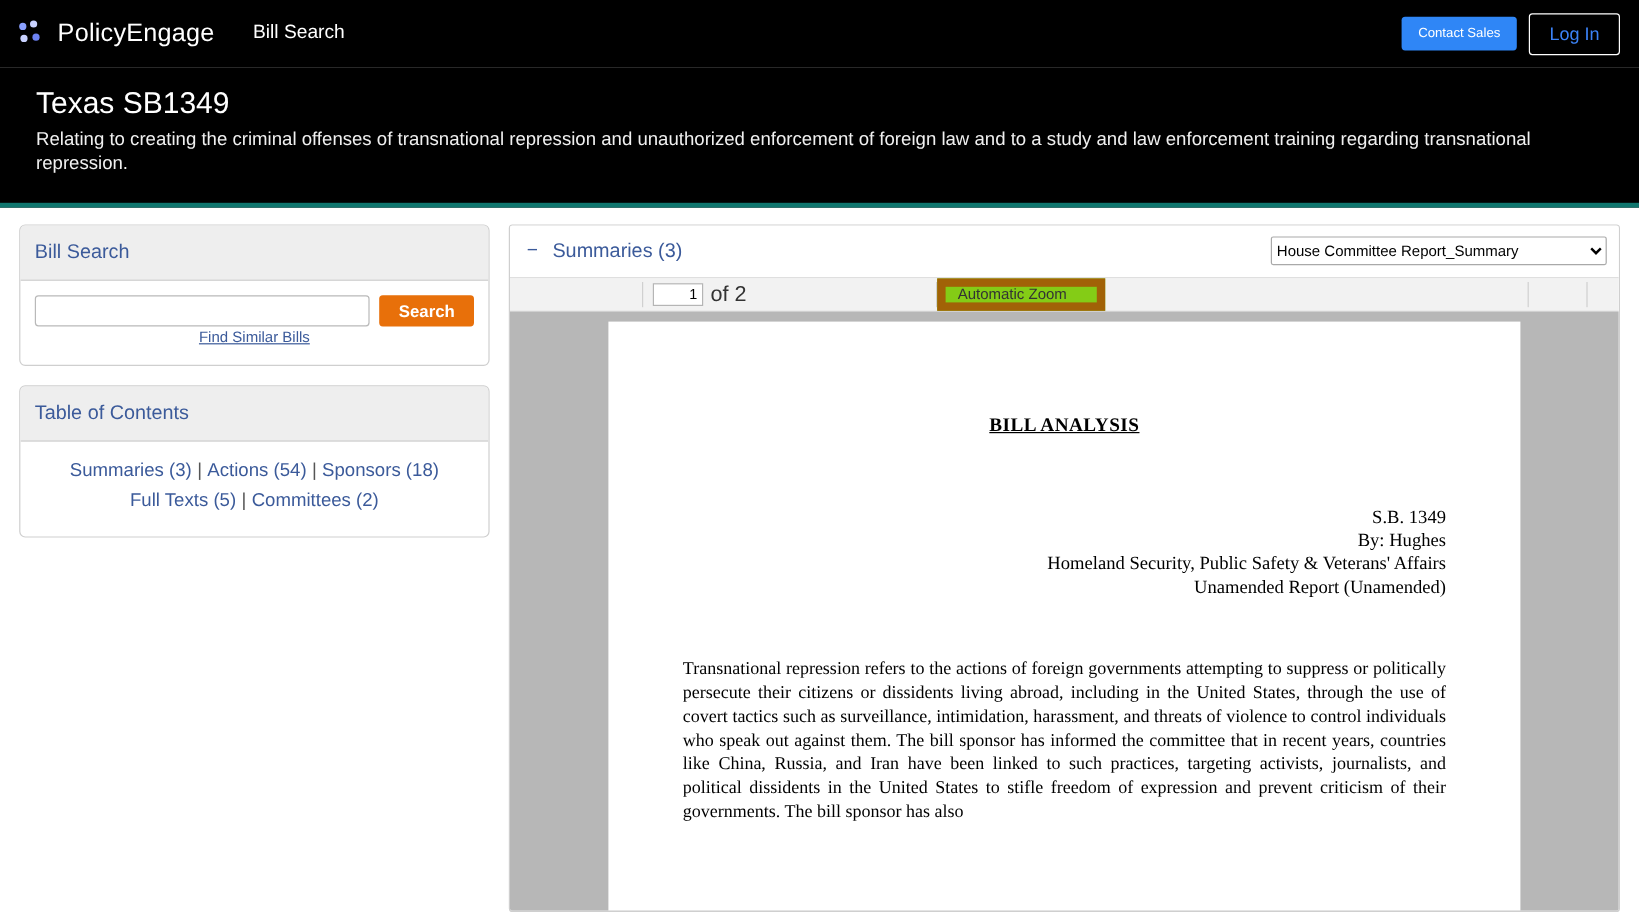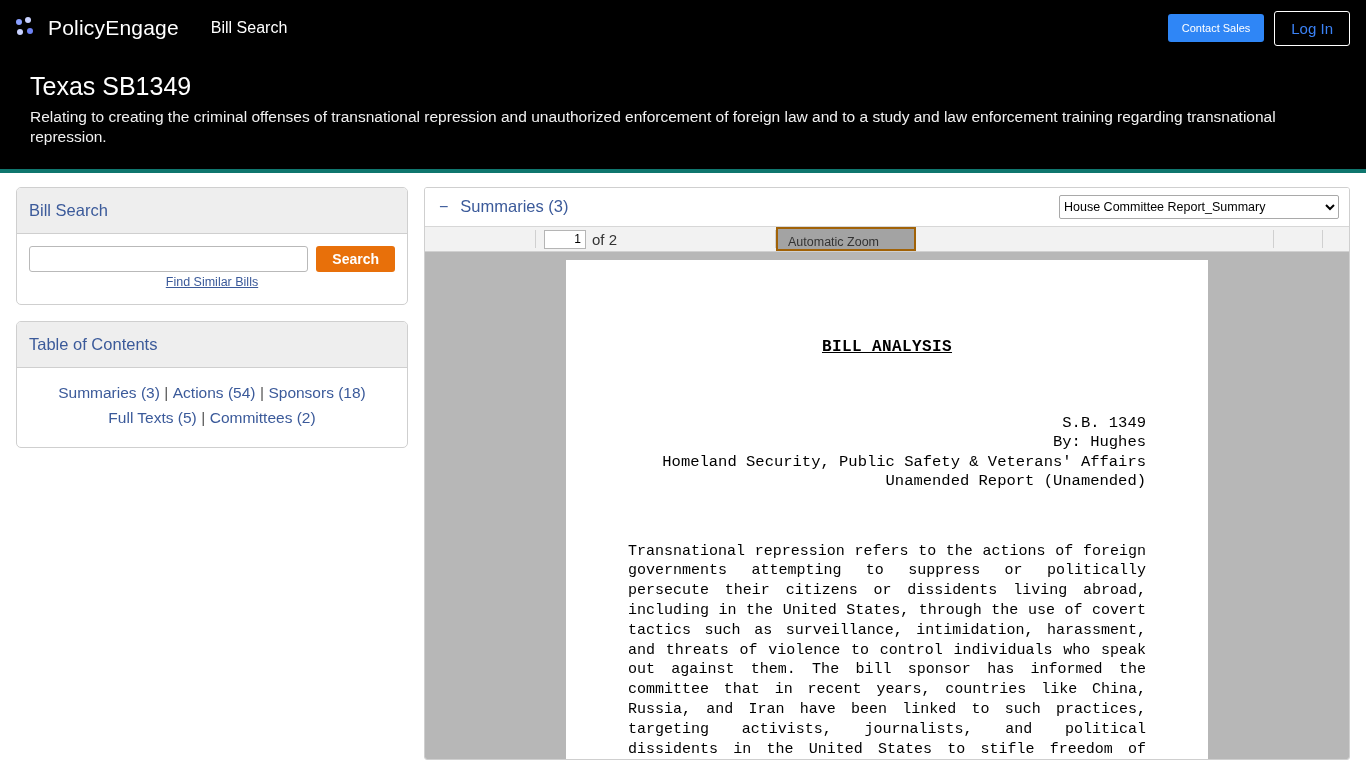--- a/index.html
+++ b/index.html
@@ -233,45 +233,45 @@
   .tb-spacer { flex: 1 1 auto; }
   .page-input {
     width: 42px; height: 19px;
     border: 1px solid #b5b5b5;
     background: #fff;
     font-size: 12px;
     text-align: right;
     padding: 0 4px;
     font-family: "Liberation Sans", sans-serif;
   }
-  .page-of { margin-left: 6px; color: #333; font-size: 15px; }
+  .page-of { margin-left: 6px; color: #333; font-size: 18px; }
   .zoom-box {
-    background: #a3a3a3;
-    border: 2px solid #a16207;
+    background: #84cc16;
+    border: 7px solid #a16207;
     height: 100%;
     display: flex;
-    align-items: flex-end;
+    align-items: center;
     padding: 0 10px;
     min-width: 140px;
     font-size: 12.5px;
   }
 
   .pdf-area {
     flex: 1 1 auto;
     background: #b7b7b7;
     overflow: hidden;
     display: flex;
     justify-content: center;
     padding-top: 8px;
   }
   .pdf-page {
-    width: 642px;
+    width: 760px;
     background: #ffffff;
     padding: 78px 62px 20px 62px;
-    font-family: Liberation Mono, monospace;
+    font-family: Liberation Serif, serif;
     color: #000;
   }
   .doc-title {
     text-align: center;
     font-weight: bold;
     font-size: 16px;
     text-decoration: underline;
     letter-spacing: .4px;
     margin-bottom: 58px;
   }

